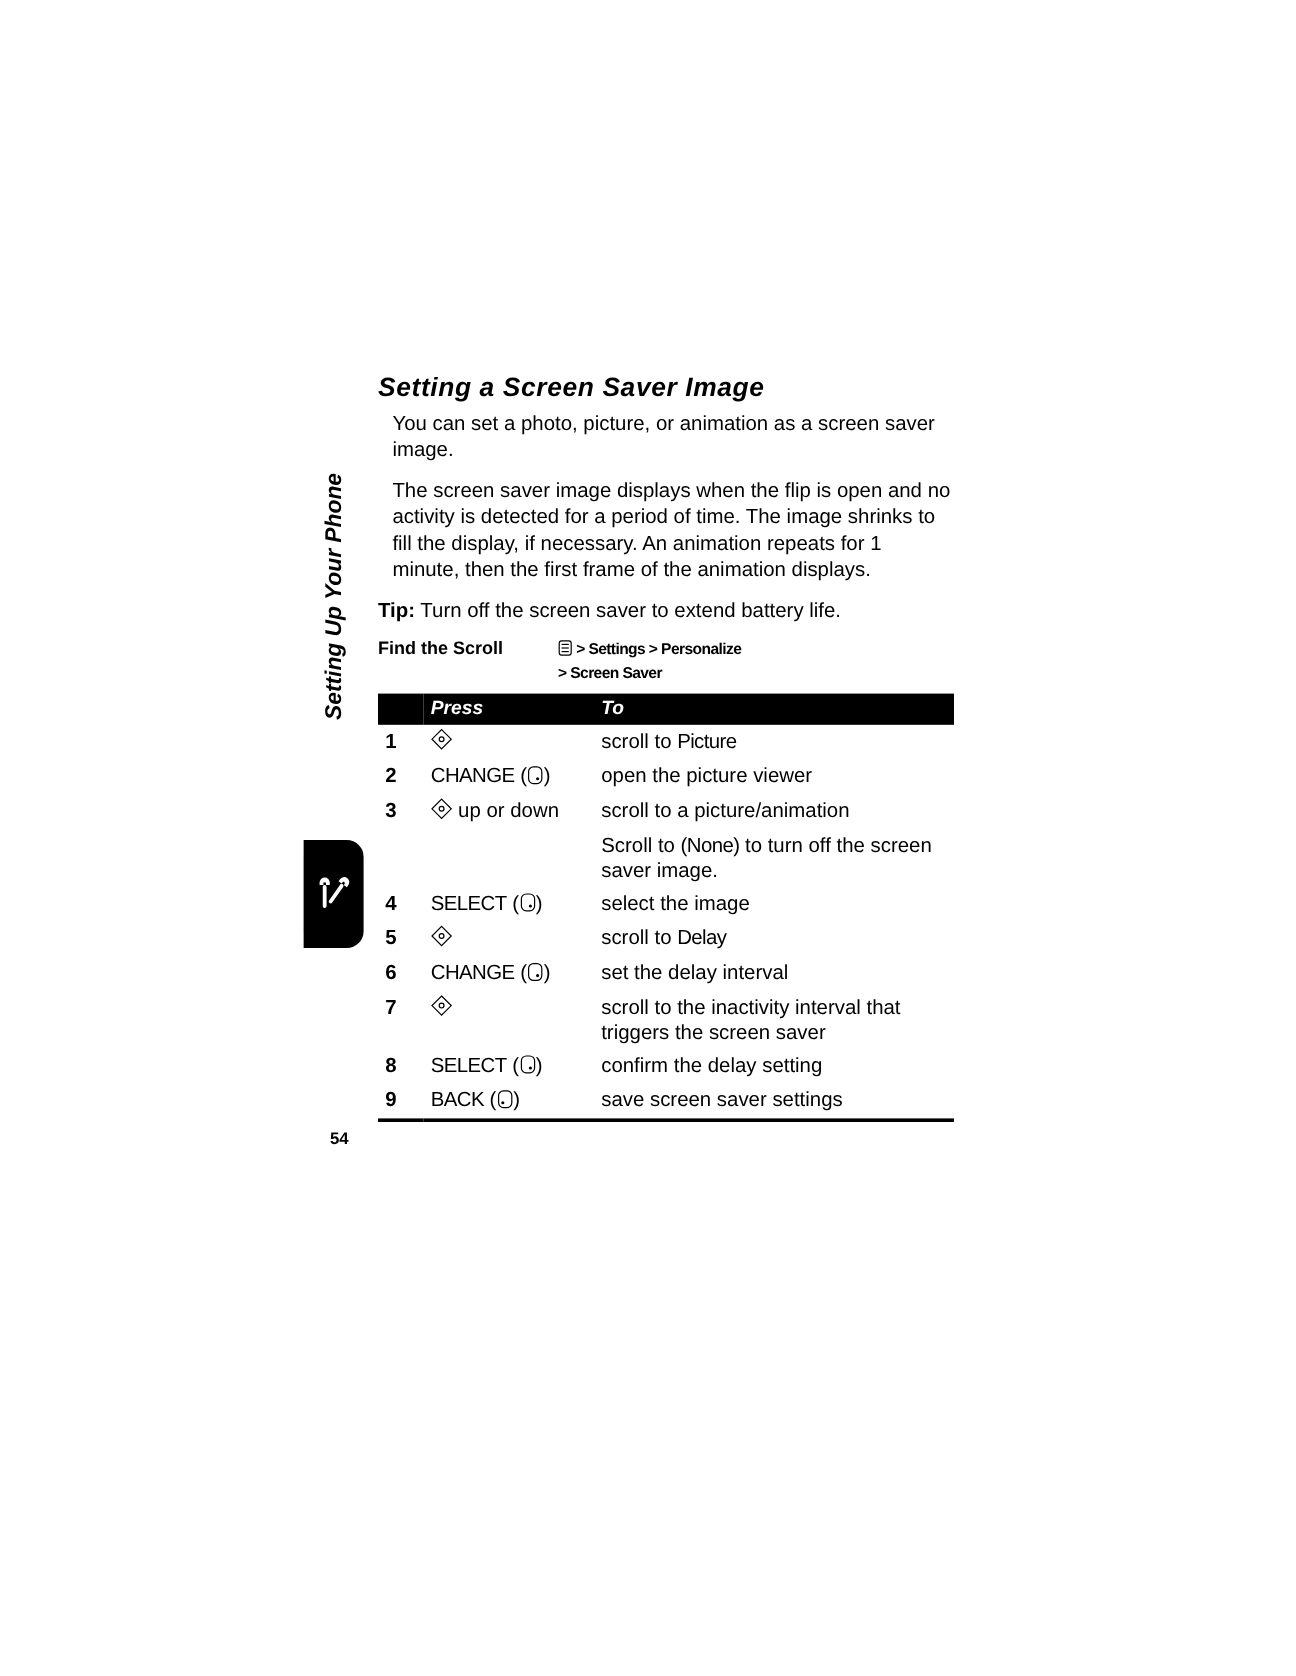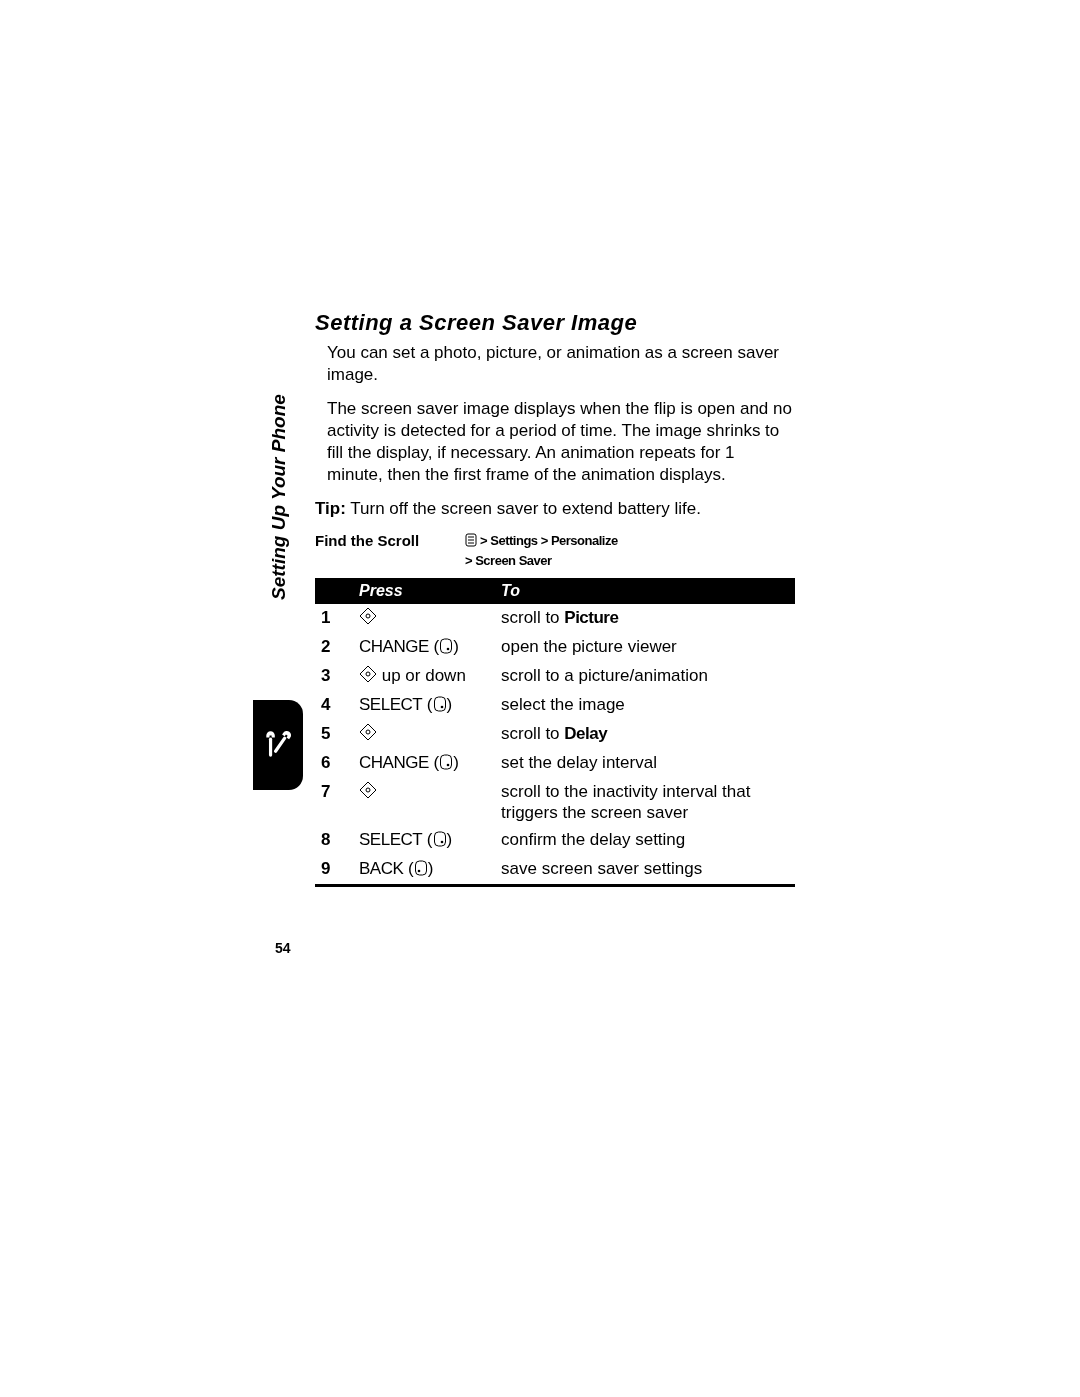--- a/index.html
+++ b/index.html
@@ -121,21 +121,21 @@
   .step-num { font-weight: bold; }
   .action { font-family: Arial, sans-serif; }
   .action .akey {
     font-weight: 400;
     letter-spacing: -0.5px;
   }
   .key-glyph {
     display: inline-block;
     vertical-align: -2px;
   }
-  .desc .cond-bold { font-weight: 700; letter-spacing: -0.5px; }
+  .desc .cond-bold { font-weight: 400; letter-spacing: -0.5px; }
 
   .page-num {
     position: absolute;
     left: 275px;
     top: 940px;
     font-weight: bold;
     font-size: 14px;
   }
 
   
@@ -216,20 +216,25 @@
           </tr>
           <tr>
             <td class="step-num">3</td>
             <td class="action"><span class="key-glyph"><svg width="18" height="18" viewBox="0 0 18 18">
                   <polygon points="9,1 17,9 9,17 1,9" fill="none" stroke="#000" stroke-width="1"></polygon>
                   <circle cx="9" cy="9" r="2" fill="none" stroke="#000" stroke-width="1"></circle>
                 </svg></span><span> up or down</span></td>
             <td class="desc"><span>scroll to a picture/animation</span></td>
           </tr>
           <tr>
+            <td class="step-num"></td>
+            <td class="action"></td>
+            <td class="desc"><span>Scroll to </span><span class="cond-bold">(None)</span><span> to turn off the screen saver image.</span></td>
+          </tr>
+          <tr>
             <td class="step-num">4</td>
             <td class="action"><span class="akey">SELECT</span> (<span class="key-glyph"><svg width="14" height="16" viewBox="0 0 14 16">
                   <rect x="1.5" y="1" width="11" height="14" rx="4" fill="none" stroke="#000" stroke-width="1"></rect>
                   <circle cx="9" cy="11" r="1.3" fill="#000"></circle>
                 </svg></span>)</td>
             <td class="desc"><span>select the image</span></td>
           </tr>
           <tr>
             <td class="step-num">5</td>
             <td class="action"><span class="key-glyph"><svg width="18" height="18" viewBox="0 0 18 18">

